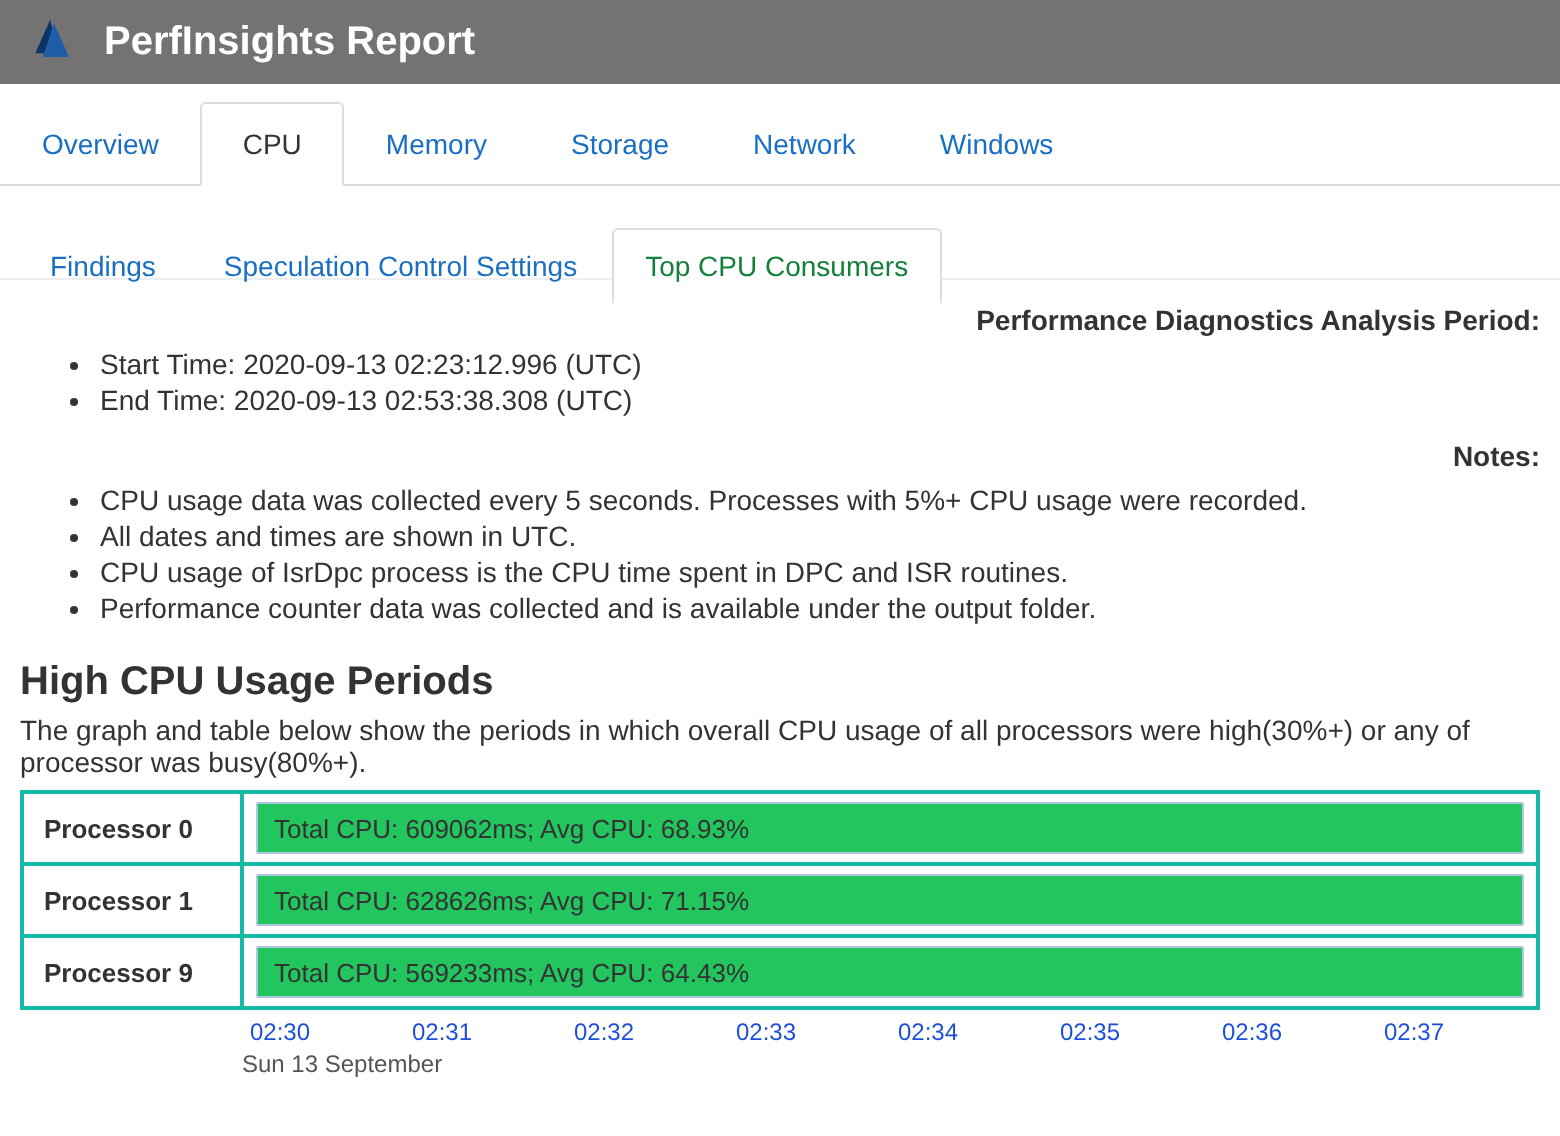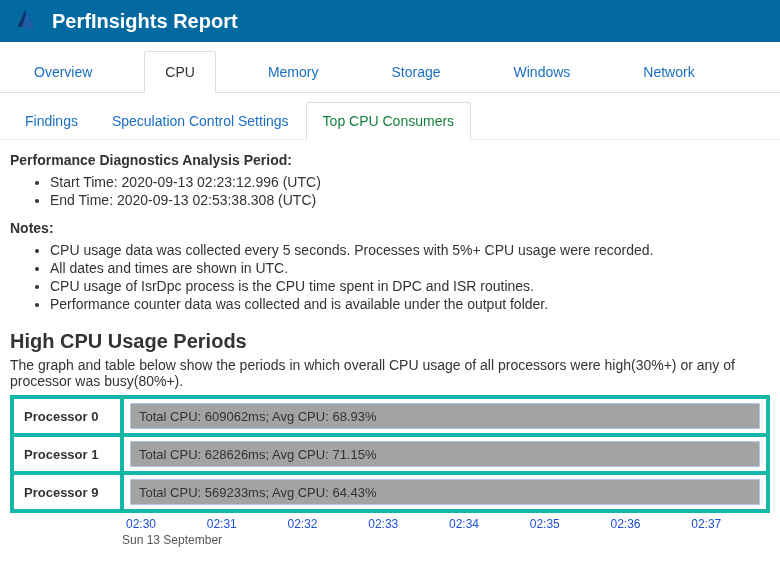--- a/index.html
+++ b/index.html
@@ -1,38 +1,37 @@
 <!DOCTYPE html>
 <html><head>
 <meta charset="utf-8">
 <style>
 * { box-sizing: border-box; margin: 0; padding: 0; }
 body { font-family: "Segoe UI", Arial, sans-serif; font-size: 14px; color: #333; background: #fff; }
 
 .header {
-  background: #0369a1;
+  background: #737373;
   color: #fff;
   display: flex;
   align-items: center;
   padding: 6px 12px;
   height: 42px;
 }
 .header .logo {
   width: 30px;
   height: 30px;
   margin-right: 10px;
 }
 .header h1 { font-size: 20px; font-weight: 600; }
 
 .tabs {
   display: flex;
   border-bottom: 1px solid #ddd;
-  padding: 0 13px;
+  padding: 0 0;
   margin-top: 8px;
-  gap: 31px;
 }
 .tab {
   padding: 12px 20px;
   color: #1a6fc4;
   cursor: pointer;
   border: 1px solid transparent;
   position: relative;
   top: 1px;
 }
 .tab.active {
@@ -47,44 +46,44 @@
   border-bottom: 1px solid #eee;
   padding: 0 8px;
   margin-top: 8px;
 }
 .subtab {
   padding: 10px 16px;
   color: #1a6fc4;
   cursor: pointer;
   border: 1px solid transparent;
   position: relative;
-  top: 1px;
+  top: 13px;
 }
 .subtab.active {
   color: #15803d;
   border: 1px solid #ddd;
   border-bottom: 1px solid #fff;
   background: #fff;
   border-radius: 3px 3px 0 0;
 }
 
 .content { padding: 12px 10px 20px 10px; }
-.section-label { font-weight: 700; font-size: 14px; margin-bottom: 6px; }
+.section-label { font-weight: 700; font-size: 14px; margin-bottom: 6px; text-align: right; }
 ul.bullets { list-style: disc; padding-left: 40px; margin-bottom: 12px; }
 ul.bullets li { margin: 2px 0; }
 
 h2 { font-size: 20px; font-weight: 700; margin: 18px 0 4px 0; }
 .desc { font-size: 14px; margin-bottom: 6px; }
 
 .proc-table { width: 100%; border-collapse: collapse; table-layout: fixed; }
-.proc-table td { border: 4px solid #14b8a6; padding: 0; vertical-align: middle; }
+.proc-table td { border: 2px solid #14b8a6; padding: 0; vertical-align: middle; }
 .proc-table td.pname { width: 110px; font-weight: 700; padding: 8px 10px; font-size: 13px; }
 .proc-table td.pbar { padding: 4px 6px; position: relative; background: #fff; }
 .bar {
-  background: #a3a3a3;
+  background: #22c55e;
   border: 1px solid #b3c6e4;
   border-radius: 1px;
   height: 26px;
   display: flex;
   align-items: center;
   padding: 0 8px;
   font-size: 13px;
   color: #333;
   white-space: nowrap;
   overflow: hidden;
@@ -120,22 +119,22 @@
     </svg>
   </span>
   <h1>PerfInsights Report</h1>
 </div>
 
 <div class="tabs">
   <div class="tab">Overview</div>
   <div class="tab active">CPU</div>
   <div class="tab">Memory</div>
   <div class="tab">Storage</div>
+  <div class="tab">Network</div>
   <div class="tab">Windows</div>
-  <div class="tab">Network</div>
 </div>
 
 <div class="subtabs">
   <div class="subtab">Findings</div>
   <div class="subtab">Speculation Control Settings</div>
   <div class="subtab active">Top CPU Consumers</div>
 </div>
 
 <div class="content">
   <div class="section-label">Performance Diagnostics Analysis Period:</div>

